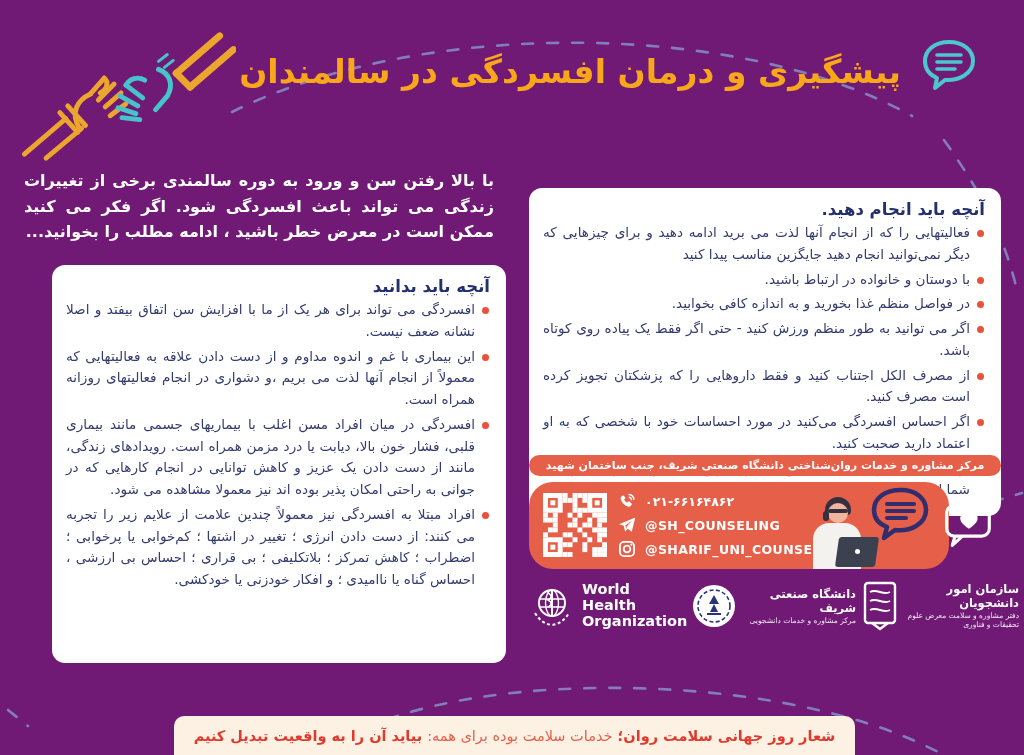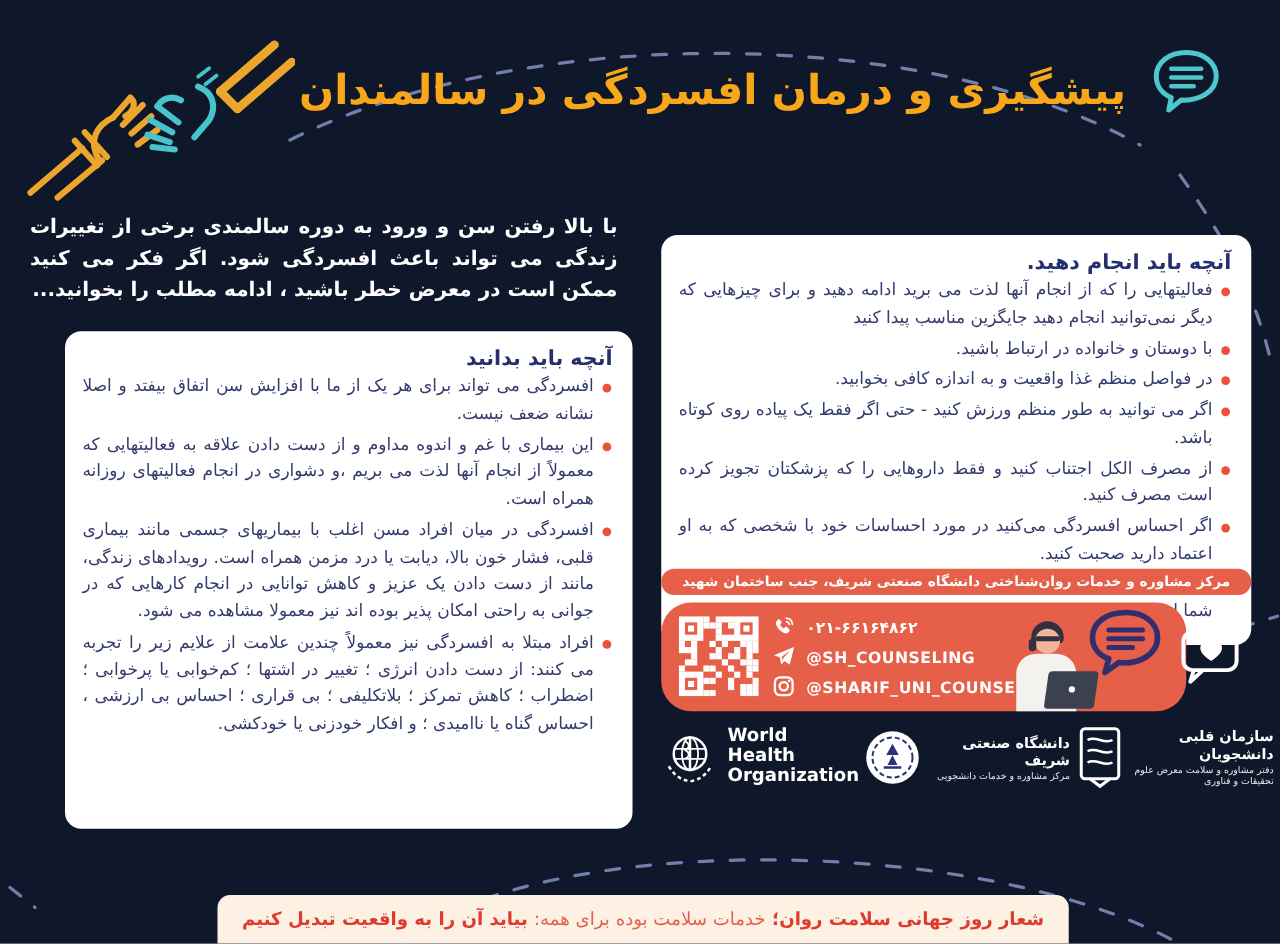--- a/index.html
+++ b/index.html
@@ -1,18 +1,18 @@
 <!DOCTYPE html>
 <html lang="fa"><head>
 <meta charset="utf-8">
 <style>
   html,body{margin:0;padding:0;}
   .poster{
     position:relative;width:1024px;height:755px;overflow:hidden;
-    background:#0f172a;
+    background:#701a75;
     font-family:"DejaVu Sans",sans-serif;
     text-decoration:underline;
   }
   .deco{position:absolute;inset:0;width:100%;height:100%;pointer-events:none;}
   .hands{position:absolute;left:8px;top:22px;width:228px;height:140px;}
   .title{
     position:absolute;left:232px;top:52px;width:676px;
     color:#f8a71b;font-size:33px;font-weight:bold;text-align:center;
     direction:rtl;letter-spacing:0;
   }
@@ -151,21 +151,21 @@
       <li>افسردگی در میان افراد مسن اغلب با بیماریهای جسمی مانند بیماری قلبی، فشار خون بالا، دیابت یا درد مزمن همراه است. رویدادهای زندگی، مانند از دست دادن یک عزیز و کاهش توانایی در انجام کارهایی که در جوانی به راحتی امکان پذیر بوده اند نیز معمولا مشاهده می شود.</li>
       <li>افراد مبتلا به افسردگی نیز معمولاً چندین علامت از علایم زیر را تجربه می کنند: از دست دادن انرژی ؛ تغییر در اشتها ؛ کم‌خوابی یا پرخوابی ؛ اضطراب ؛ کاهش تمرکز ؛ بلاتکلیفی ؛ بی قراری ؛ احساس بی ارزشی ، احساس گناه یا ناامیدی ؛ و افکار خودزنی یا خودکشی.</li>
     </ul>
   </div>
 
   <div class="card card-do">
     <h2>آنچه باید انجام دهید.</h2>
     <ul>
       <li>فعالیتهایی را که از انجام آنها لذت می برید ادامه دهید و برای چیزهایی که دیگر نمی‌توانید انجام دهید جایگزین مناسب پیدا کنید</li>
       <li>با دوستان و خانواده در ارتباط باشید.</li>
-      <li>در فواصل منظم غذا واقعیت و به اندازه کافی بخوابید.</li>
+      <li>در فواصل منظم غذا بخورید و به اندازه کافی بخوابید.</li>
       <li>اگر می توانید به طور منظم ورزش کنید - حتی اگر فقط یک پیاده روی کوتاه باشد.</li>
       <li>از مصرف الکل اجتناب کنید و فقط داروهایی را که پزشکتان تجویز کرده است مصرف کنید.</li>
       <li>اگر احساس افسردگی می‌کنید در مورد احساسات خود با شخصی که به او اعتماد دارید صحبت کنید.</li>
       <li>از متخصصان حرفه ای کمک بخواهید، نزدیکترین متخصص که در محل زندگی شما است می تواند انتخاب مناسبی برای شروع باشد.</li>
     </ul>
   </div>
 
   <div class="strip">مرکز مشاوره و خدمات روان‌شناختی دانشگاه صنعتی شریف، جنب ساختمان شهید رضایی</div>
 
   <div class="contact">
@@ -316,21 +316,21 @@
       </div>
     </div>
 
     <div class="logo logo-org">
       <svg class="lg-graphic" width="40" height="52" viewBox="0 0 40 52" fill="none" stroke="#fff">
         <rect x="5" y="3" width="30" height="40" rx="3" stroke-width="2.4"></rect>
         <path d="M10 12 c7 -4 13 4 20 0 M10 21 c7 -4 13 4 20 0 M10 30 c7 -4 13 4 20 0" stroke-width="2"></path>
         <path d="M12 43 l8 6 8 -6" stroke-width="2.4"></path>
       </svg>
       <div class="fa-logo org-text">
-        <div class="t">سازمان قلبی دانشجویان</div>
+        <div class="t">سازمان امور دانشجویان</div>
         <div class="s">دفتر مشاوره و سلامت معرض علوم تحقیقات و فناوری</div>
       </div>
     </div>
 
   </div>
 
   <div class="footer">
     <span class="b">شعار روز جهانی سلامت روان؛</span>
     <span class="r">خدمات سلامت بوده برای همه:</span>
     <span class="b">بیاید آن را به واقعیت تبدیل کنیم</span>

